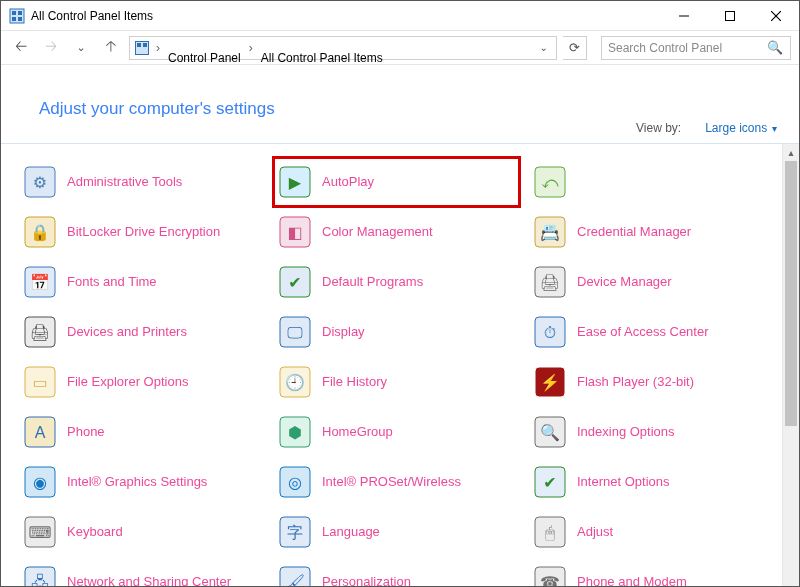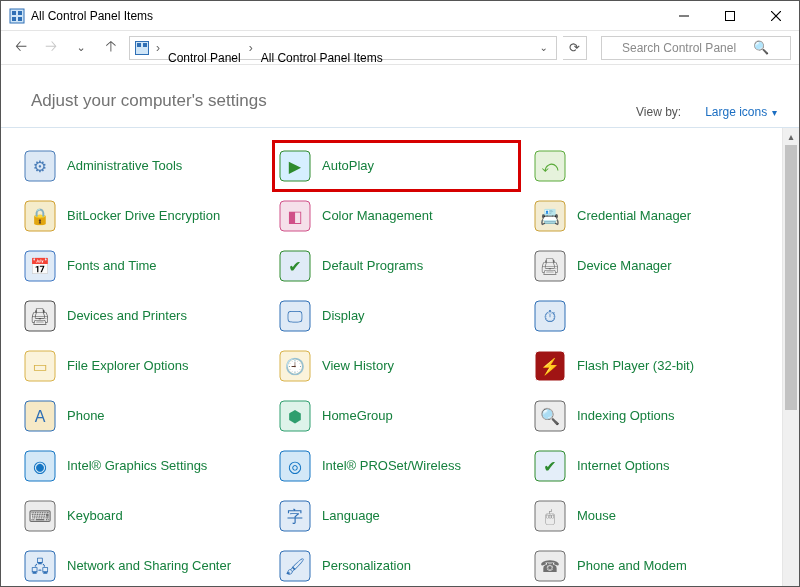--- a/index.html
+++ b/index.html
@@ -78,38 +78,38 @@
     border-left: none;
     display:flex; align-items:center; justify-content:center;
     color: #555;
     font-size: 13px;
   }
   .search {
     width: 190px; height: 24px;
     border: 1px solid #cfcfcf;
     margin-left: 8px;
     display: flex; align-items: center;
-    padding: 0 20px;
+    padding: 0 6px;
     color: #888;
     font-size: 12px;
   }
   .search .ph { flex: 1; color: #8a8a8a; font-style: normal; }
   .search .mag { color: #666; font-size: 13px; }
 
   
   .header {
     display: flex;
     align-items: flex-end;
     padding: 18px 22px 8px 22px;
     border-bottom: 1px solid #d7e4ef;
   }
   .header h1 {
-    margin: 8px;
+    margin: 16px;
     font-weight: 400;
-    color: #737373;
+    color: #3b82f6;
     font-size: 17px;
     flex: 1;
   }
   .viewby {
     font-size: 12px;
     color: #555;
     display: flex; align-items: center; gap: 24px;
   }
   .viewby .link { color: #1b6ec2; }
   .viewby .caret { color:#1b6ec2; font-size:10px; margin-left:2px; }
@@ -136,21 +136,21 @@
     padding: 2px 4px;
     color: #1a7a1a;
     font-size: 13px;
     cursor: default;
   }
   .item .ico {
     width: 34px; height: 34px;
     flex: 0 0 34px;
     display: flex; align-items: center; justify-content: center;
   }
-  .item .lbl { line-height: 1.15; color:#15803d; }
+  .item .lbl { line-height: 1.15; color:#ec4899; }
   .item.highlight {
     outline: 3px solid #d60000;
     outline-offset: -1px;
     padding-right: 30px;
   }
 
   .scrollbar {
     width: 17px;
     background: #f0f0f0;
     display: flex; flex-direction: column;
@@ -342,38 +342,39 @@
         </span>
         <span class="lbl">Display</span>
       </div>
       <div class="item">
         <span class="ico">
           <svg width="32" height="32">
             <rect x="1" y="1" width="30" height="30" rx="4" fill="#dfeaf6" stroke="#2f6fb5" stroke-width="1"></rect>
             <text x="16" y="22" text-anchor="middle" font-size="16" fill="#2f6fb5" font-family="Segoe UI Symbol, sans-serif">⏱</text>
           </svg>
         </span>
+        <span class="lbl">Ease of Access Center</span>
       </div>
       <div class="item">
         <span class="ico">
           <svg width="32" height="32">
             <rect x="1" y="1" width="30" height="30" rx="4" fill="#fbf3db" stroke="#d8b24a" stroke-width="1"></rect>
             <text x="16" y="22" text-anchor="middle" font-size="16" fill="#d8b24a" font-family="Segoe UI Symbol, sans-serif">▭</text>
           </svg>
         </span>
         <span class="lbl">File Explorer Options</span>
       </div>
       <div class="item">
         <span class="ico">
           <svg width="32" height="32">
             <rect x="1" y="1" width="30" height="30" rx="4" fill="#fbf3db" stroke="#d8b24a" stroke-width="1"></rect>
             <text x="16" y="22" text-anchor="middle" font-size="16" fill="#d8b24a" font-family="Segoe UI Symbol, sans-serif">🕘</text>
           </svg>
         </span>
-        <span class="lbl">View History</span>
+        <span class="lbl">File History</span>
       </div>
       <div class="item">
         <span class="ico">
           <svg width="32" height="32">
             <rect x="1" y="1" width="30" height="30" rx="4" fill="#a01414" stroke="#ffffff" stroke-width="1"></rect>
             <text x="16" y="22" text-anchor="middle" font-size="16" fill="#ffffff" font-family="Segoe UI Symbol, sans-serif">⚡</text>
           </svg>
         </span>
         <span class="lbl">Flash Player (32-bit)</span>
       </div>
@@ -449,21 +450,21 @@
         </span>
         <span class="lbl">Language</span>
       </div>
       <div class="item">
         <span class="ico">
           <svg width="32" height="32">
             <rect x="1" y="1" width="30" height="30" rx="4" fill="#ececec" stroke="#707070" stroke-width="1"></rect>
             <text x="16" y="22" text-anchor="middle" font-size="16" fill="#707070" font-family="Segoe UI Symbol, sans-serif">🖱</text>
           </svg>
         </span>
-        <span class="lbl">Mouse</span>
+        <span class="lbl">Adjust</span>
       </div>
       <div class="item">
         <span class="ico">
           <svg width="32" height="32">
             <rect x="1" y="1" width="30" height="30" rx="4" fill="#e0ebf7" stroke="#2f6fb5" stroke-width="1"></rect>
             <text x="16" y="22" text-anchor="middle" font-size="16" fill="#2f6fb5" font-family="Segoe UI Symbol, sans-serif">🖧</text>
           </svg>
         </span>
         <span class="lbl">Network and Sharing Center</span>
       </div>

